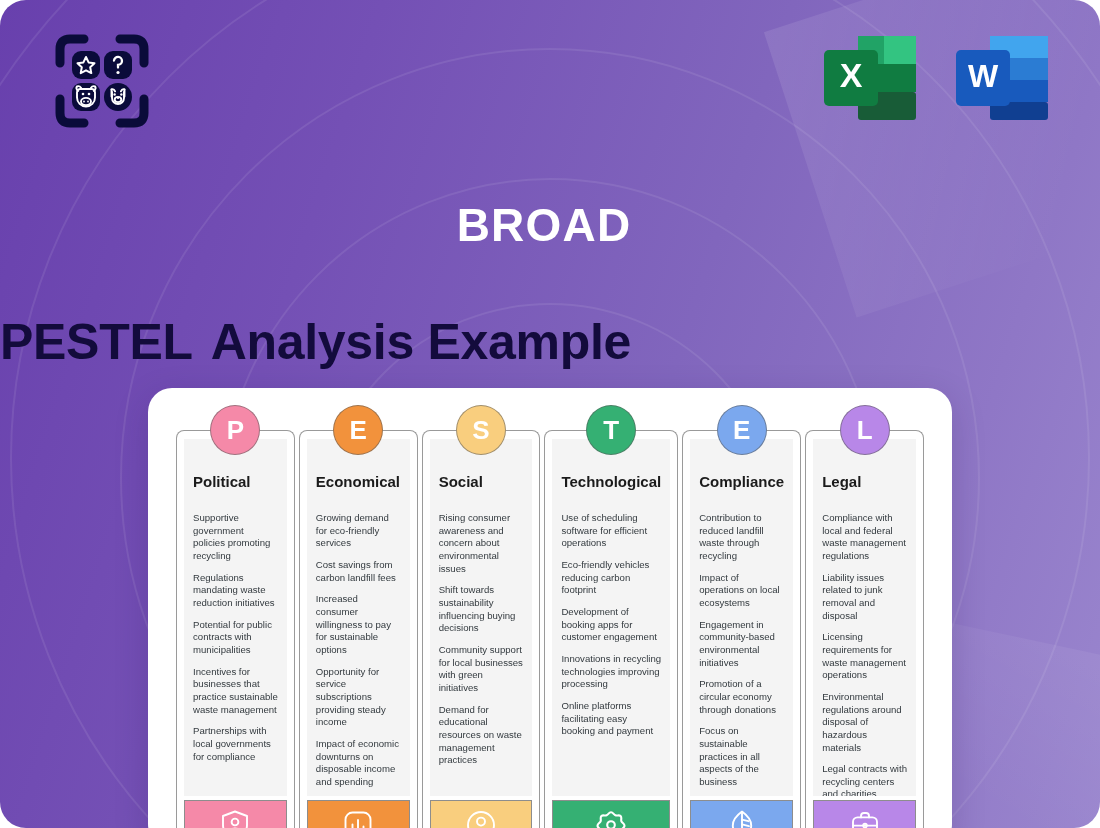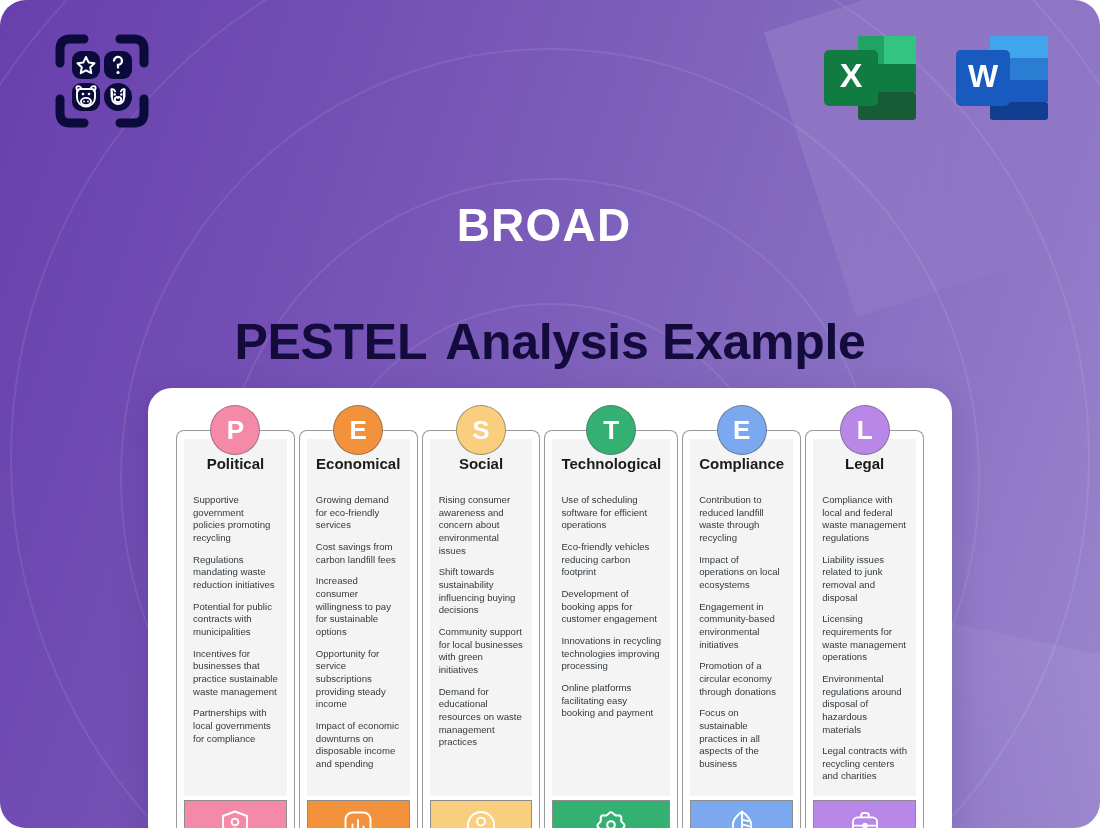--- a/index.html
+++ b/index.html
@@ -57,21 +57,21 @@
 
   
   .kicker {
     position: absolute; top: 198px; left: 0; right: 12px;
     text-align: center;
     color: #ffffff;
     font-size: 46px; font-weight: 700; letter-spacing: 1.2px;
   }
   .headline {
     position: absolute; top: 313px; left: 0; right: 0;
-    text-align: center;
+    text-align: left;
     color: #130B3C;
     font-size: 50px; font-weight: 700; letter-spacing: -0.3px;
     white-space: nowrap;
   }
   .headline .hl-bold { font-weight: 700; }
   .headline .hl-gap { display: inline-block; width: 18px; }
 
   
   .card {
     position: absolute;
@@ -107,23 +107,23 @@
   .panel {
     margin: 8px 7px 0 7px;
     background: #F4F4F4;
     flex: 1 1 auto;
     display: flex; flex-direction: column;
     padding: 0 9px;
     min-height: 0;
     overflow: hidden;
   }
   .col-title {
-    text-align: center;
+    text-align: left;
     font-size: 15px; font-weight: 700; color: #1b1b1b;
-    margin-top: 16px; margin-bottom: 22px;
+    margin-top: 34px; margin-bottom: 22px;
   }
   .bullets { list-style: none; }
   .bullets li {
     font-size: 9.6px; line-height: 1.32;
     color: #333a3f;
     margin-bottom: 9px;
   }
   .iconbar {
     height: 48px;
     margin: 4px 7px 0 7px;

